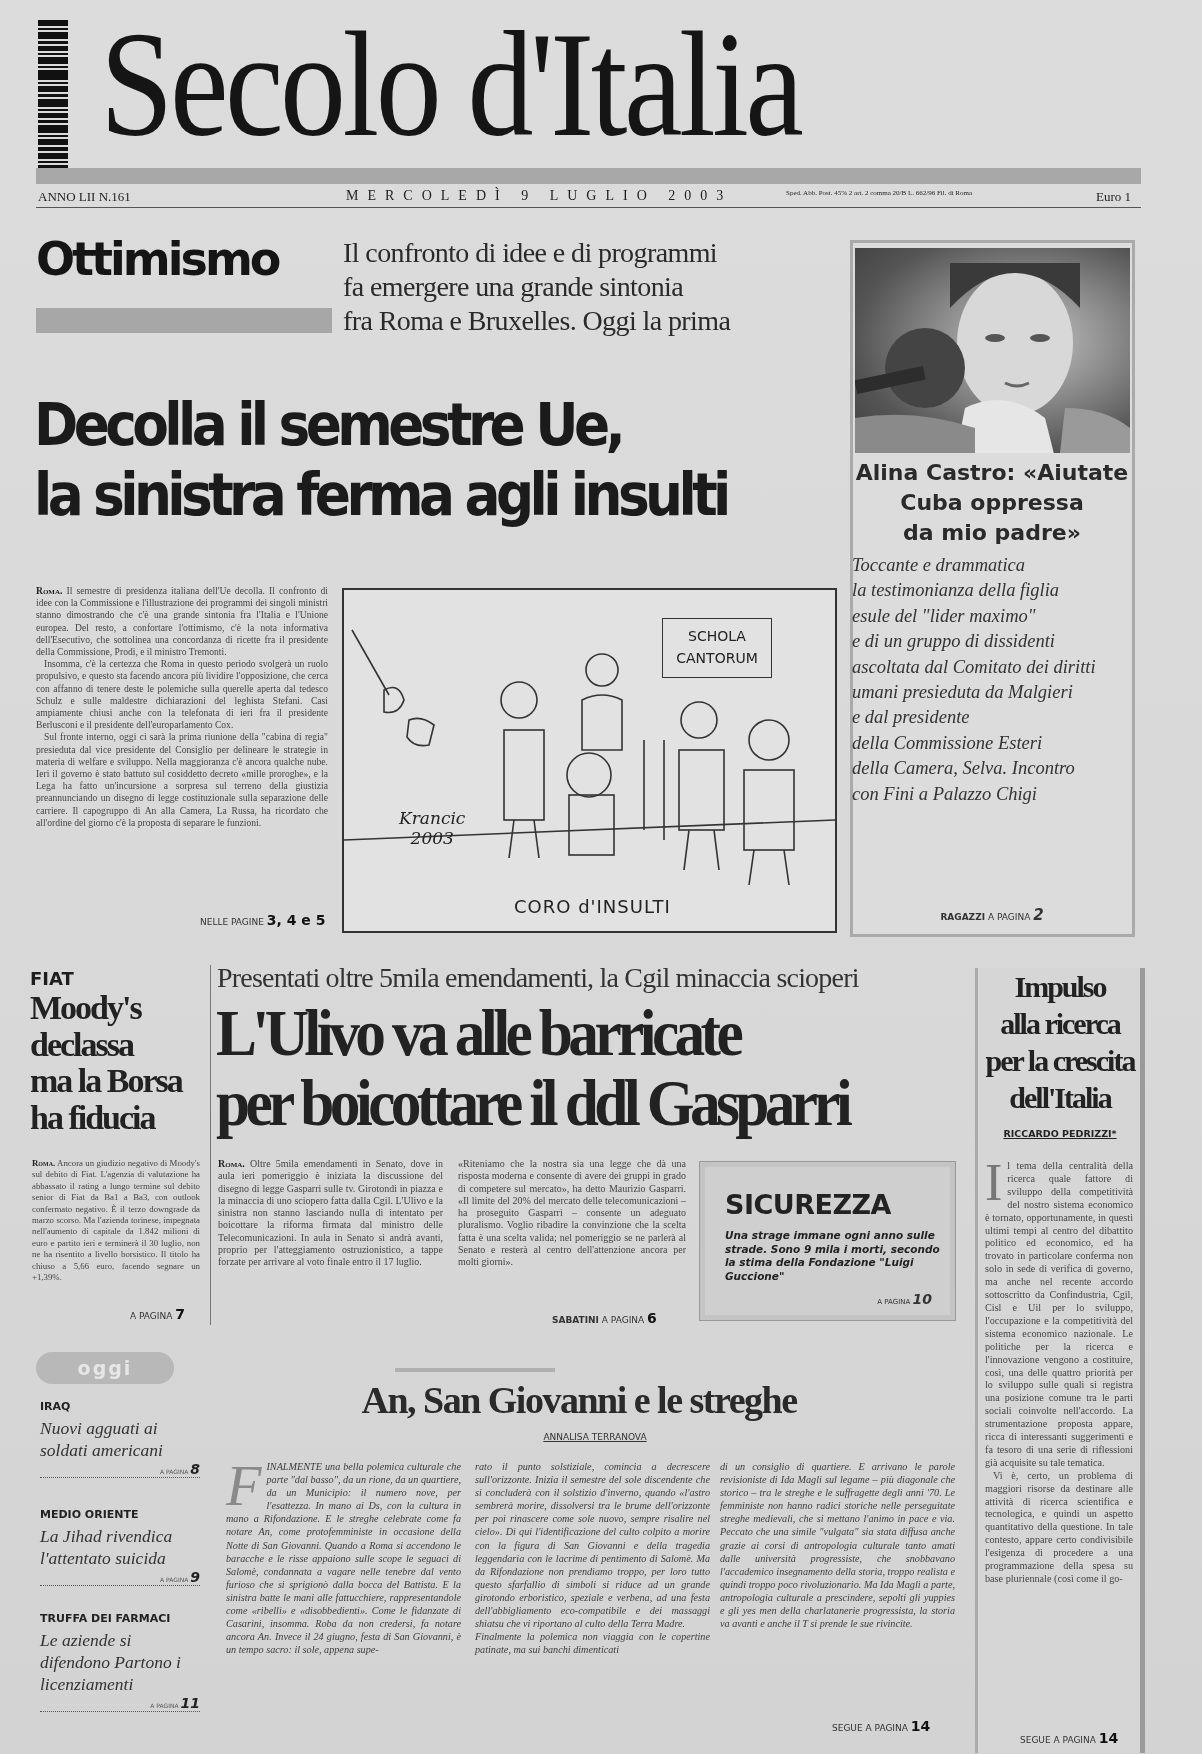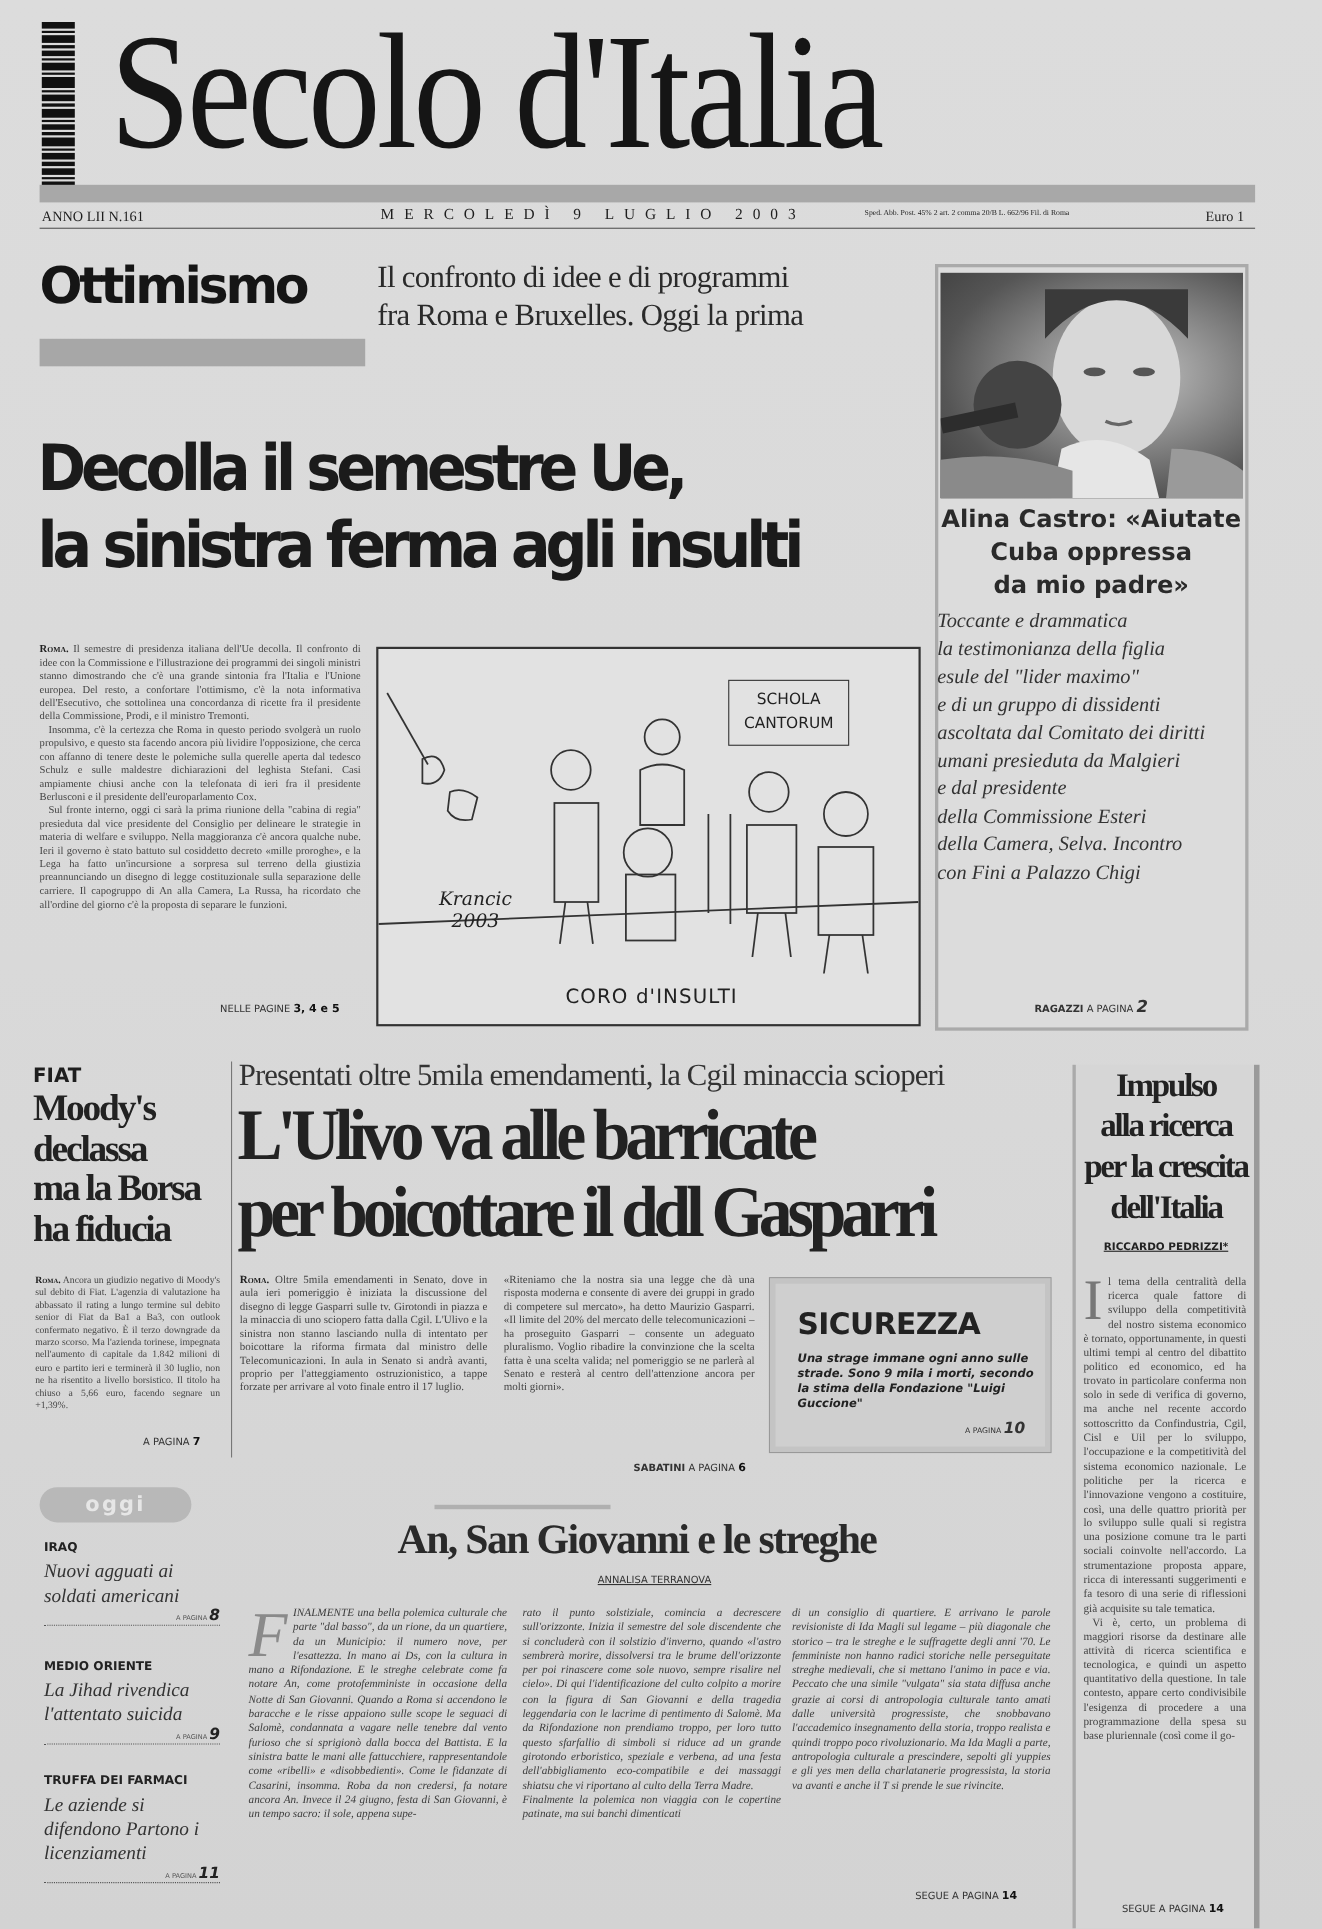--- a/index.html
+++ b/index.html
@@ -21,21 +21,21 @@
   
   .kicker-big { position: absolute; left: 36px; top: 232px; font-family: "DejaVu Sans", sans-serif; font-weight: bold; font-size: 46px; letter-spacing: -3px; color: #151515; }
   .kicker-bar { position: absolute; left: 36px; top: 308px; width: 296px; height: 25px; background: #a7a7a7; }
   .deck { position: absolute; left: 343px; top: 236px; width: 470px; font-size: 28px; line-height: 34px; letter-spacing: -0.6px; color: #2a2a2a; }
   .deck-line4 { position: absolute; left: 36px; top: 340px; font-size: 28px; line-height: 34px; letter-spacing: -0.6px; white-space: nowrap; color: #2a2a2a; }
   .headline-main { position: absolute; left: 34px; top: 390px; width: 800px; font-family: "DejaVu Sans", sans-serif; font-weight: bold; font-size: 58px; line-height: 70px; letter-spacing: -5px; color: #1b1b1b; transform: scaleX(0.92); transform-origin: left top; }
 
   .body-col { position: absolute; font-size: 9.6px; line-height: 12.2px; text-align: justify; color: #444; }
   .body-col b.loc { font-variant: small-caps; color: #222; }
   .ref { position: absolute; font-family: "DejaVu Sans", sans-serif; font-size: 9px; color: #333; }
-  .ref b { font-size: 10px; color: #111; }
+  .ref b { font-size: 14px; color: #111; }
 
   .cartoon { position: absolute; left: 342px; top: 588px; width: 495px; height: 345px; border: 2px solid #333; background: #e2e2e2; }
   .cartoon svg { position: absolute; left: 0; top: 0; }
   .cartoon .sign { position: absolute; left: 318px; top: 28px; width: 110px; height: 60px; border: 1.5px solid #333; font-family: "DejaVu Sans", sans-serif; font-size: 14px; text-align: center; line-height: 22px; padding-top: 6px; color: #222; }
   .cartoon .signature { position: absolute; left: 55px; top: 218px; font-family: "DejaVu Serif", serif; font-style: italic; font-size: 17px; color: #222; line-height: 20px; text-align: center; }
   .cartoon .caption { position: absolute; left: 170px; top: 306px; font-family: "DejaVu Sans", sans-serif; font-size: 18px; letter-spacing: 1px; color: #222; }
 
   
   .castro-box { position: absolute; left: 850px; top: 240px; width: 285px; height: 697px; border: 3px solid #aaa; background: #dcdcdc; }
   .castro-photo { position: absolute; left: 855px; top: 248px; width: 275px; height: 205px; background: radial-gradient(ellipse at 62% 45%, #c6c6c6 0%, #8e8e8e 35%, #555 70%, #3d3d3d 100%); overflow: hidden; }
@@ -115,20 +115,21 @@
     <span class="issue">ANNO LII N.161</span>
     <span class="date">MERCOLEDÌ 9 LUGLIO 2003</span>
     <span class="postal">Sped. Abb. Post. 45% 2 art. 2 comma 20/B L. 662/96 Fil. di Roma</span>
     <span class="price">Euro 1</span>
   </div>
 
   <div class="kicker-big">Ottimismo</div>
   <div class="kicker-bar"></div>
   <div class="deck">
     <div>Il confronto di idee e di programmi</div>
+    <div>fa emergere una grande sintonia</div>
     <div>fra Roma e Bruxelles. Oggi la prima</div>
   </div>
   <h1 class="headline-main">
     <div>Decolla il semestre Ue,</div>
     <div>la sinistra ferma agli insulti</div>
   </h1>
   <div class="body-col" style="left:36px; top:585px; width:292px;">
     <p><b class="loc">Roma.</b> <span>Il semestre di presidenza italiana dell'Ue decolla. Il confronto di idee con la Commissione e l'illustrazione dei programmi dei singoli ministri stanno dimostrando che c'è una grande sintonia fra l'Italia e l'Unione europea. Del resto, a confortare l'ottimismo, c'è la nota informativa dell'Esecutivo, che sottolinea una concordanza di ricette fra il presidente della Commissione, Prodi, e il ministro Tremonti.</span></p>
     <p style="text-indent:8px">Insomma, c'è la certezza che Roma in questo periodo svolgerà un ruolo propulsivo, e questo sta facendo ancora più lividire l'opposizione, che cerca con affanno di tenere deste le polemiche sulla querelle aperta dal tedesco Schulz e sulle maldestre dichiarazioni del leghista Stefani. Casi ampiamente chiusi anche con la telefonata di ieri fra il presidente Berlusconi e il presidente dell'europarlamento Cox.</p>
     <p style="text-indent:8px">Sul fronte interno, oggi ci sarà la prima riunione della "cabina di regia" presieduta dal vice presidente del Consiglio per delineare le strategie in materia di welfare e sviluppo. Nella maggioranza c'è ancora qualche nube. Ieri il governo è stato battuto sul cosiddetto decreto «mille proroghe», e la Lega ha fatto un'incursione a sorpresa sul terreno della giustizia preannunciando un disegno di legge costituzionale sulla separazione delle carriere. Il capogruppo di An alla Camera, La Russa, ha ricordato che all'ordine del giorno c'è la proposta di separare le funzioni.</p>
@@ -235,21 +236,21 @@
     <div>L'Ulivo va alle barricate</div>
     <div>per boicottare il ddl Gasparri</div>
   </h2>
   <div class="body-col" style="left:218px; top:1158px; width:225px; font-size:10px; line-height:12.3px;">
     <b class="loc">Roma.</b>
     <span>Oltre 5mila emendamenti in Senato, dove in aula ieri pomeriggio è iniziata la discussione del disegno di legge Gasparri sulle tv. Girotondi in piazza e la minaccia di uno sciopero fatta dalla Cgil. L'Ulivo e la sinistra non stanno lasciando nulla di intentato per boicottare la riforma firmata dal ministro delle Telecomunicazioni. In aula in Senato si andrà avanti, proprio per l'atteggiamento ostruzionistico, a tappe forzate per arrivare al voto finale entro il 17 luglio.</span>
   </div>
   <div class="body-col" style="left:458px; top:1158px; width:228px; font-size:10px; line-height:12.3px;">
     <span>«Riteniamo che la nostra sia una legge che dà una risposta moderna e consente di avere dei gruppi in grado di competere sul mercato», ha detto Maurizio Gasparri. «Il limite del 20% del mercato delle telecomunicazioni – ha proseguito Gasparri – consente un adeguato pluralismo. Voglio ribadire la convinzione che la scelta fatta è una scelta valida; nel pomeriggio se ne parlerà al Senato e resterà al centro dell'attenzione ancora per molti giorni».</span>
   </div>
-  <div class="ref" style="left:576px; top:1310px;margin-top:19px;">
+  <div class="ref" style="left:552px; top:1310px;">
     <strong>SABATINI</strong>
     <span>A PAGINA</span>
     <b>6</b>
   </div>
 
   <div class="sicurezza">
     <div class="title">SICUREZZA</div>
     <div class="text">Una strage immane ogni anno sulle strade. Sono 9 mila i morti, secondo la stima della Fondazione "Luigi Guccione"</div>
     <div class="ref2">
       <span>A PAGINA</span>

